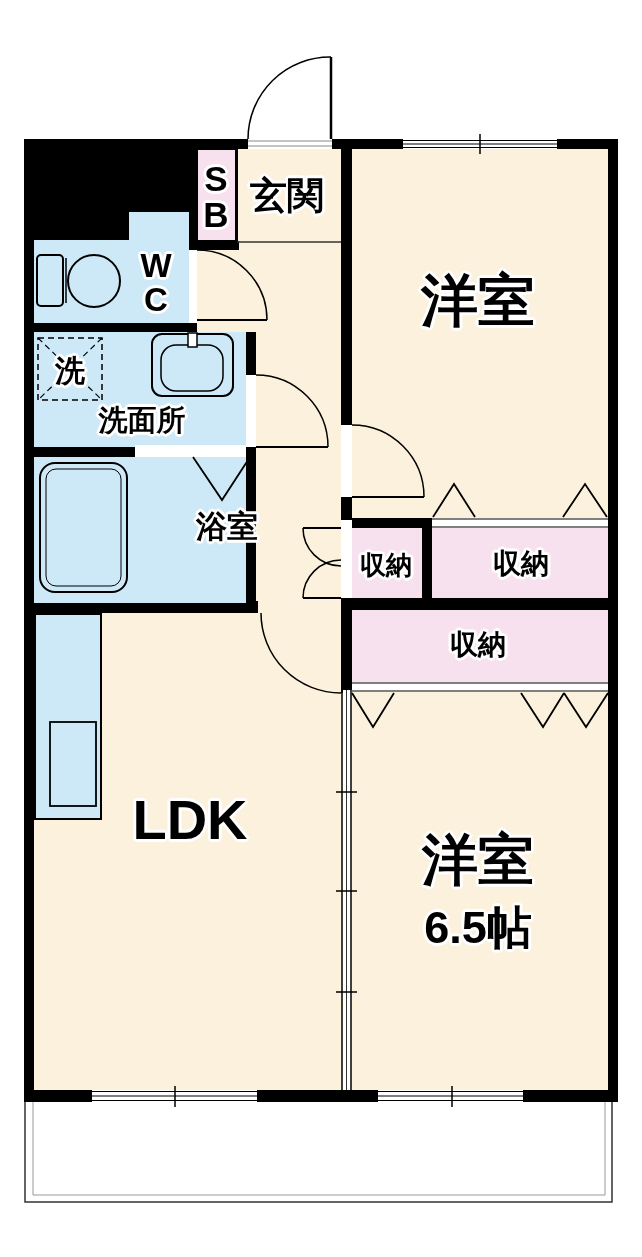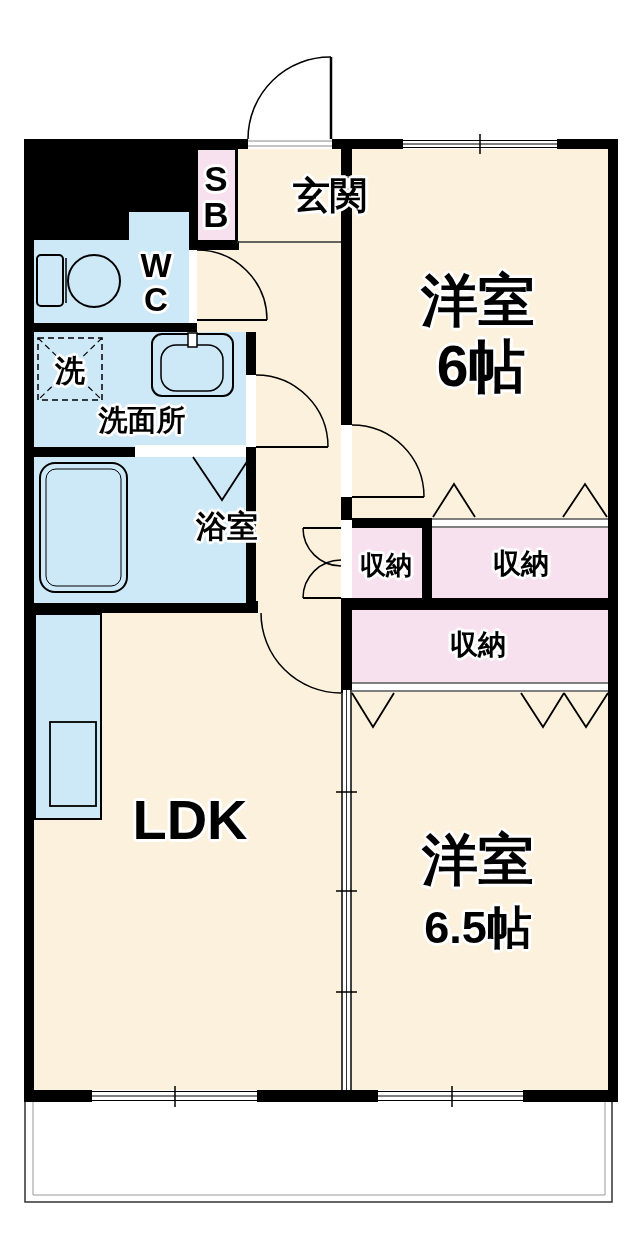--- a/index.html
+++ b/index.html
@@ -155,34 +155,33 @@
     </g>
 
     <rect x="50" y="722" width="46" height="84" stroke="#000" stroke-width="1.8" fill="none"></rect>
 
     <g fill="none">
       <path d="M25,1102 V1202 H612 V1102" stroke="#333" stroke-width="1.5"></path>
       <path d="M33,1102 V1195 H605 V1102" stroke="#999" stroke-width="1"></path>
     </g>
   </svg>
 
-  <div class="lbl" style="left:287px;top:196px;font-size:37px;margin-left:43px;">玄関</div>
+  <div class="lbl" style="left:287px;top:196px;font-size:37px;">玄関</div>
   <div class="lbl" style="left:216px;top:197px;font-size:35px;">
     <span>S</span><br>
     <span>B</span>
   </div>
   <div class="lbl" style="left:156px;top:283px;font-size:33px;">
     <span>W</span><br>
     <span>C</span>
   </div>
   <div class="lbl" style="left:70px;top:371px;font-size:30px;">洗</div>
   <div class="lbl" style="left:142px;top:420px;font-size:29px;">洗面所</div>
   <div class="lbl" style="left:187px;top:527px;font-size:31px;margin-left:40px;">浴室</div>
   <div class="lbl" style="left:478px;top:301px;font-size:57px;">洋室</div>
-  <div class="lbl" style="left:481px;top:367px;font-size:57px;">6帖</div>
   <div class="lbl" style="left:386px;top:566px;font-size:26px;">収納</div>
   <div class="lbl" style="left:521px;top:564px;font-size:28px;">収納</div>
   <div class="lbl" style="left:478px;top:645px;font-size:28px;">収納</div>
   <div class="lbl" style="left:190px;top:820px;font-size:56px;">LDK</div>
   <div class="lbl" style="left:478px;top:860px;font-size:56px;">洋室</div>
   <div class="lbl" style="left:478px;top:928px;font-size:45px;">6.5帖</div>
 
 </div>
 
 </body></html>

